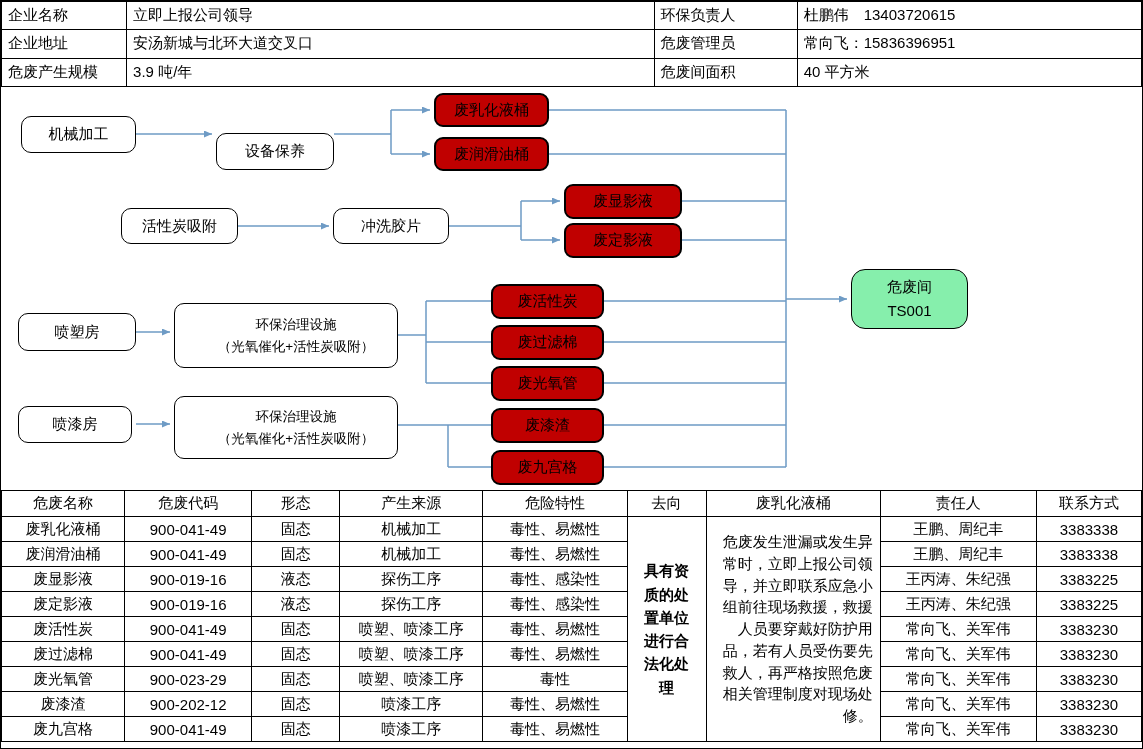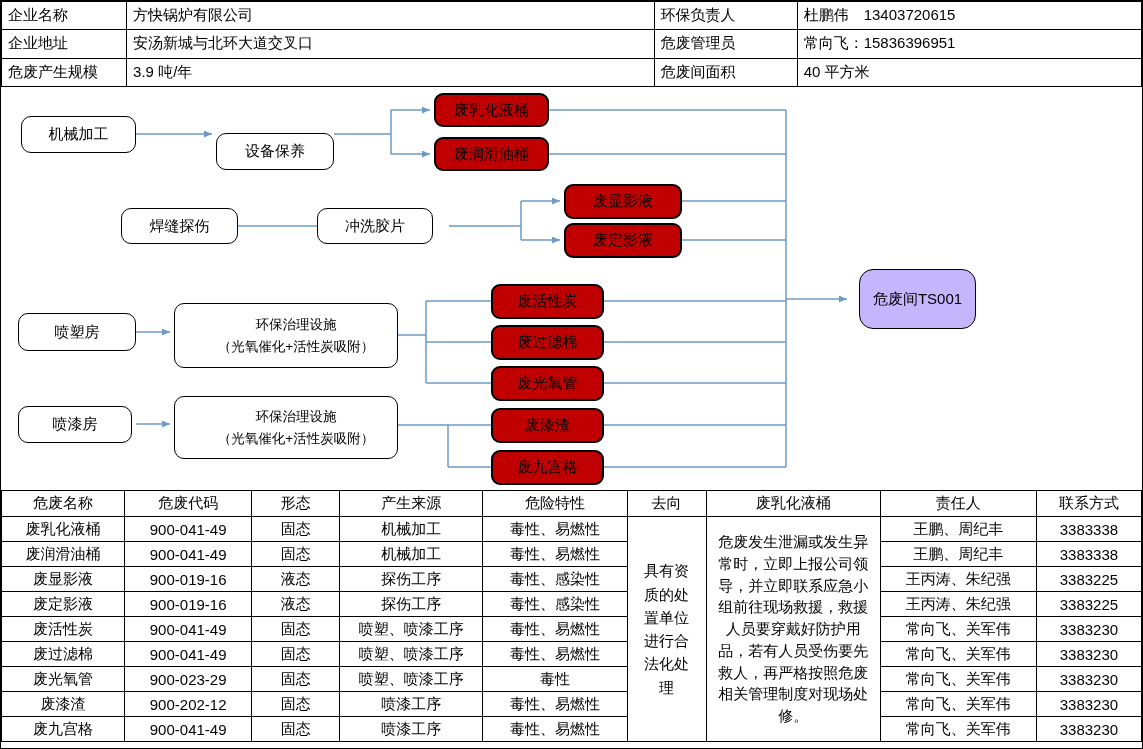--- a/index.html
+++ b/index.html
@@ -13,47 +13,47 @@
   
   .mid{display:flex;height:403px;box-sizing:border-box;}
   .side-label{width:125px;flex:0 0 125px;border-right:1px solid #000;display:flex;align-items:center;justify-content:center;box-sizing:border-box;}
   .side-label .txt{width:98px;text-align:center;font-size:15px;line-height:1.7;}
   .diagram{position:relative;flex:1;}
   .diagram svg{position:absolute;left:0;top:0;}
   .node{position:absolute;box-sizing:border-box;display:flex;align-items:center;justify-content:center;text-align:center;}
   .pbox{background:#fff;border:1.5px solid #000;border-radius:10px;font-size:15px;}
   .env{font-size:13.5px;flex-direction:column;line-height:1.6;padding-left:20px;}
   .wbox{background:var(--waste-bg,#c00000);border:2px solid #000;border-radius:9px;font-size:15px;color:#000;}
-  .storage{background:#c4b5fd;border:1.5px solid #000;border-radius:14px;font-size:15px;flex-direction:row;line-height:1.6;margin-left:8px;}
+  .storage{background:#86efac;border:1.5px solid #000;border-radius:14px;font-size:15px;flex-direction:column;line-height:1.6;}
   .conn{stroke:var(--connector,#6e9bc5);stroke-width:1.5;fill:none;}
   .arrhead{fill:var(--connector,#6e9bc5);}
   
   .btm{height:204px;}
   .btm th{font-size:15px;height:26px;text-align:center;}
   .btm td{font-size:15px;text-align:center;vertical-align:middle;height:25px;padding:0 2px;}
-  .btm td.em{text-align:center;vertical-align:middle;padding:10px 7px;line-height:1.45;}
-  .btm td.dest{vertical-align:middle;}
+  .btm td.em{text-align:right;vertical-align:middle;padding:10px 7px;line-height:1.45;}
+  .btm td.dest{vertical-align:middle;font-weight:bold;}
   .dest-inner{width:50px;margin:0 auto;text-align:center;line-height:1.55;}
 </style>
 </head>
 <body>
 
 <div class="sheet">
 
   <table class="hdr">
     <colgroup>
         <col style="width:125px">
         <col style="width:527px">
         <col style="width:143px">
         <col style="width:344px">
       </colgroup>
     <tbody>
         <tr>
       <td>企业名称</td>
-      <td>方快锅炉有限公司</td>
+      <td>立即上报公司领导</td>
       <td>环保负责人</td>
       <td>杜鹏伟　13403720615</td>
     </tr>
     <tr>
       <td>企业地址</td>
       <td>安汤新城与北环大道交叉口</td>
       <td>危废管理员</td>
       <td>常向飞：15836396951</td>
     </tr>
     <tr>
@@ -92,23 +92,23 @@
         </g>
       </svg>
 
       <div class="node pbox" style="left:20px;top:29px;width:115px;height:37px">
           <span>机械加工</span>
         </div>
       <div class="node pbox" style="left:215px;top:46px;width:118px;height:37px">
           <span>设备保养</span>
         </div>
       <div class="node pbox" style="left:120px;top:121px;width:117px;height:36px">
-          <span>焊缝探伤</span>
-        </div>
-      <div class="node pbox" style="left:316px;top:121px;width:116px;height:36px">
+          <span>活性炭吸附</span>
+        </div>
+      <div class="node pbox" style="left:332px;top:121px;width:116px;height:36px">
           <span>冲洗胶片</span>
         </div>
       <div class="node pbox" style="left:17px;top:226px;width:118px;height:38px">
           <span>喷塑房</span>
         </div>
       <div class="node pbox env" style="left:173px;top:216px;width:224px;height:65px">
         <span style="display:block">环保治理设施</span>
         <span style="display:block">（光氧催化+活性炭吸附）</span>
       </div>
       <div class="node pbox" style="left:17px;top:319px;width:114px;height:37px">

